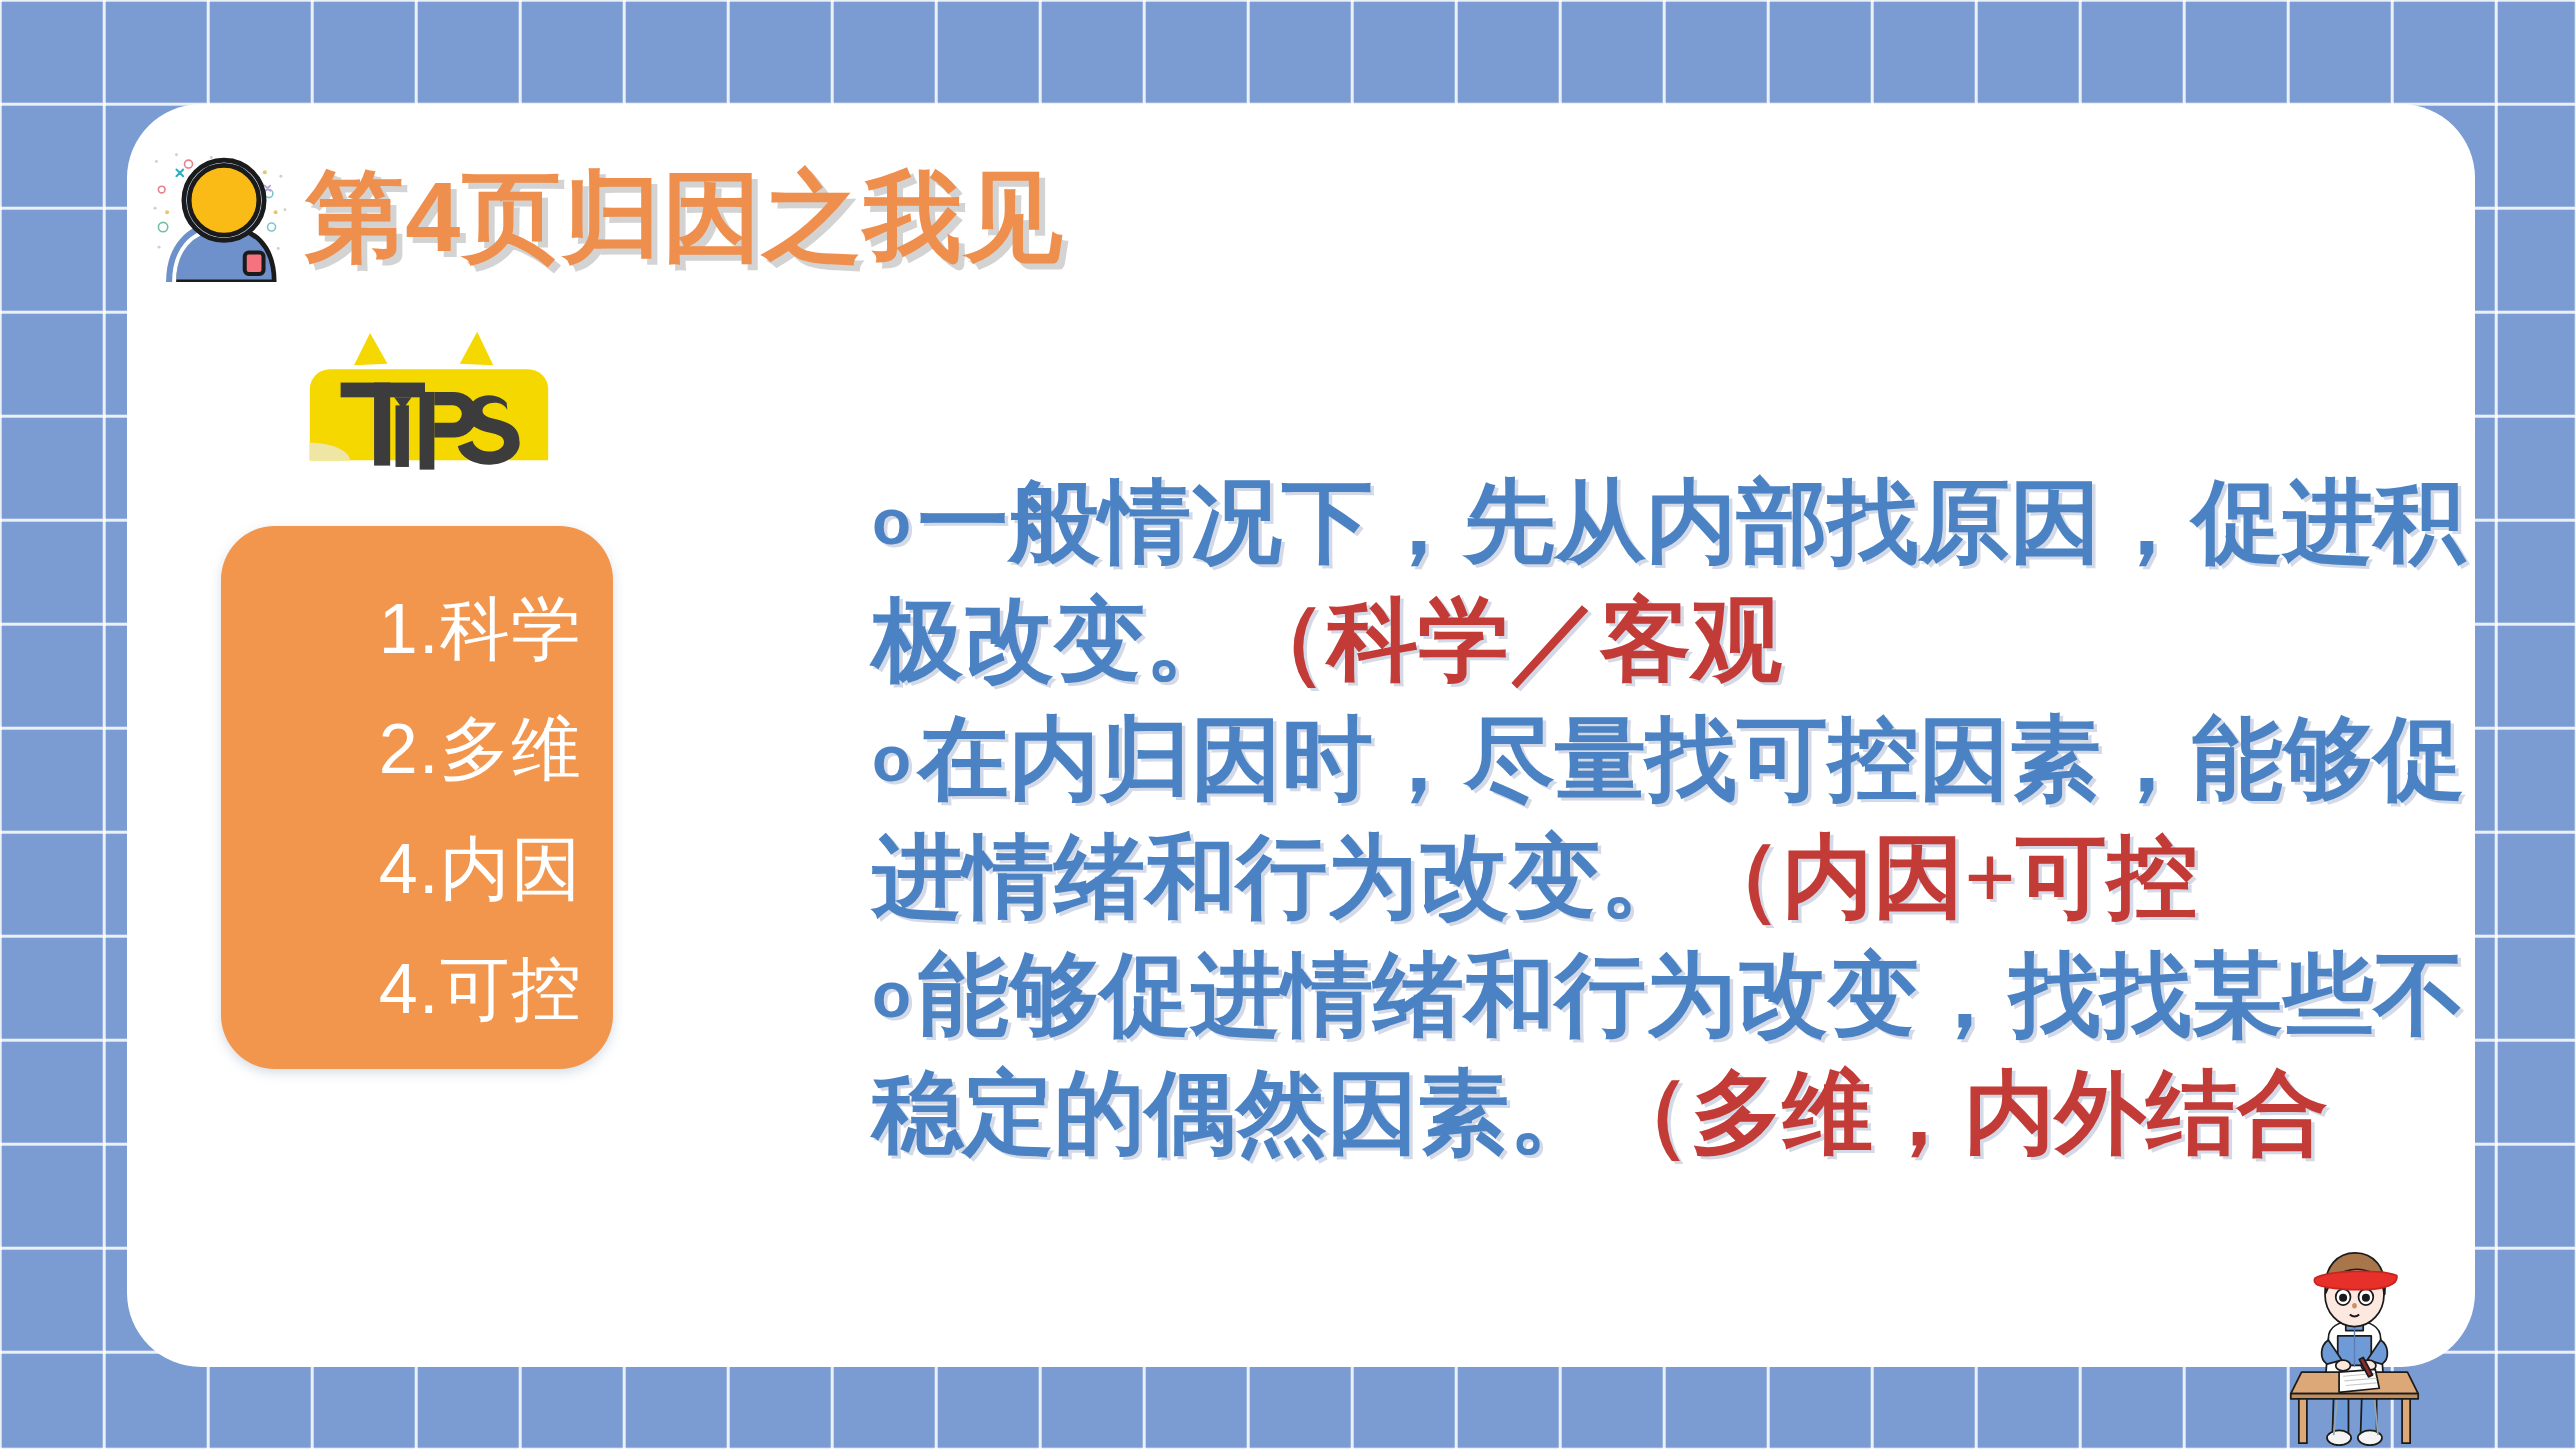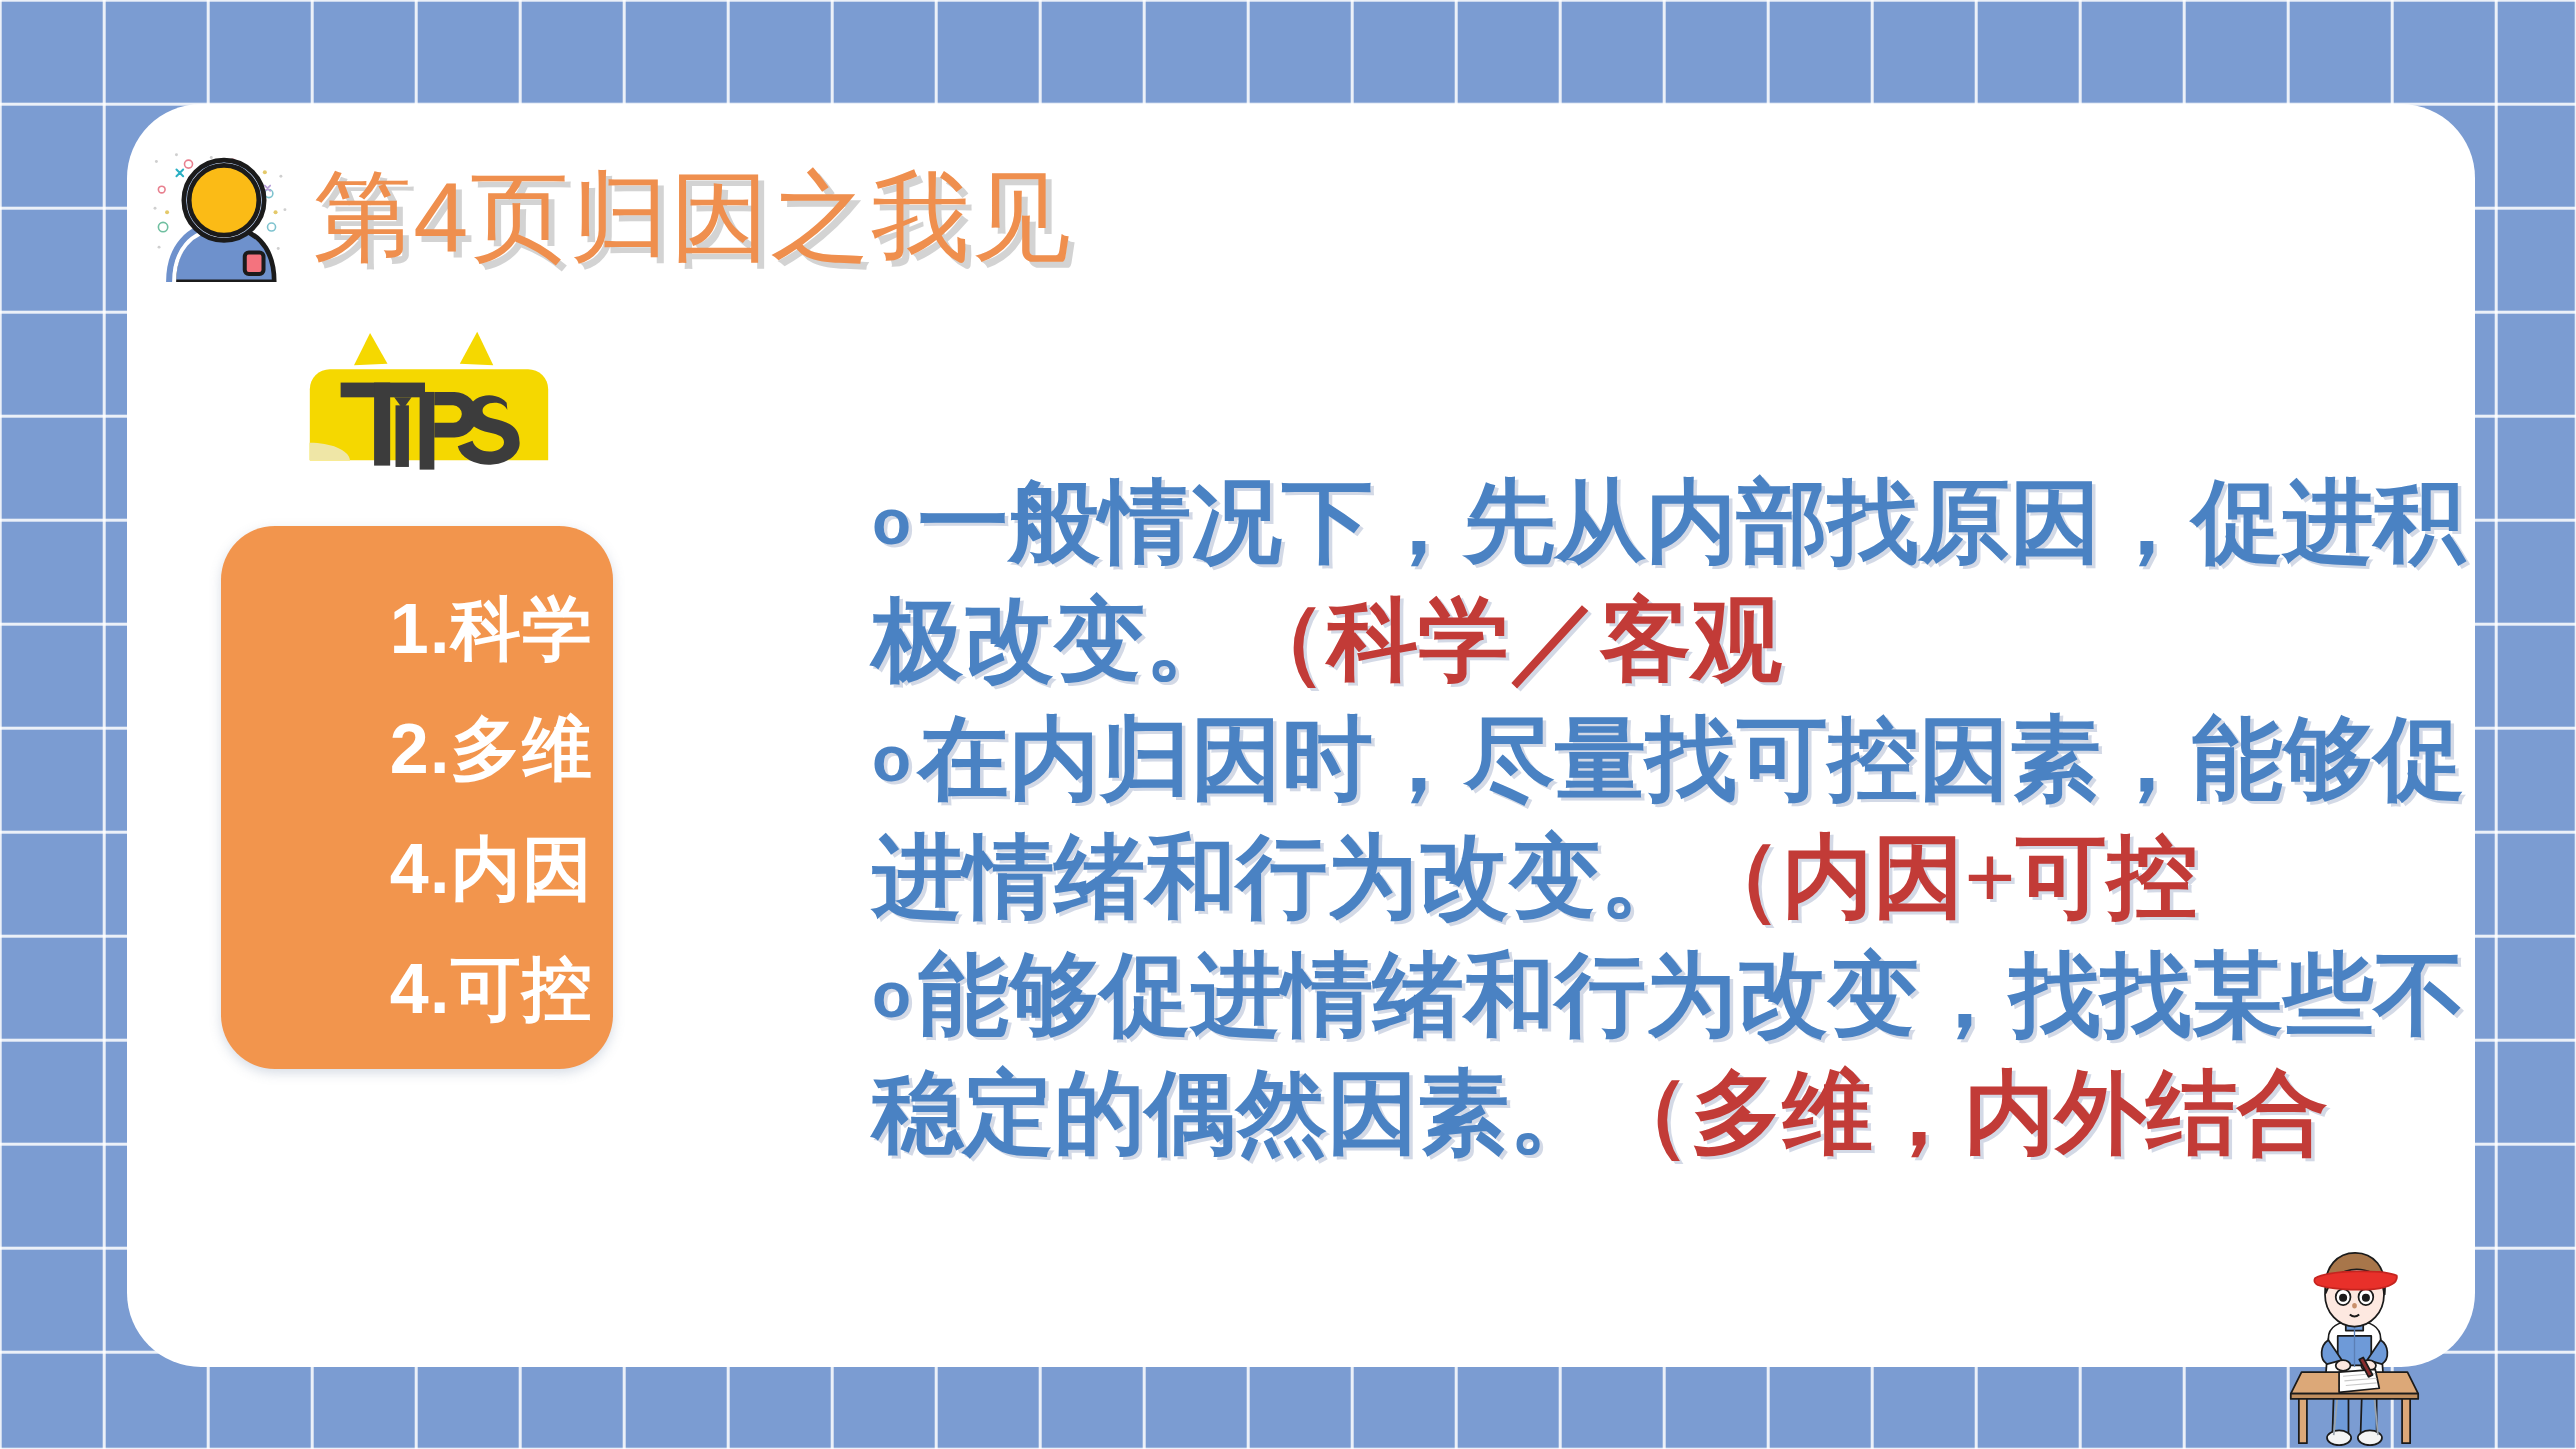--- a/index.html
+++ b/index.html
@@ -57,27 +57,27 @@
     position: relative;
     width: 154px;
     height: 134px;
     flex: 0 0 auto;
   }
   .avatar-icon svg { display: block; }
 
   .page-title {
     font-family: "Liberation Sans", sans-serif;
     font-size: 99px;
-    font-weight: normal;
+    font-weight: bold;
     color: #ef8f4e;
     letter-spacing: 1.3px;
     line-height: 1;
     white-space: nowrap;
     text-shadow: 6px 6px 0 rgba(120,120,120,0.33);
-    margin-left: 12px;
+    margin-left: 4px;
     margin-top: 4px;
   }
 
   
   .left-col {
     position: absolute;
     left: 81px;
     top: 221px;
     width: 416px;
   }
@@ -105,26 +105,26 @@
     flex-direction: column;
     justify-content: space-evenly;
     align-items: flex-start;
     box-sizing: border-box;
     padding: 20px 0 20px 0;
   }
   .list-item {
     color: #ffffff;
     font-family: "Liberation Sans", sans-serif;
     font-size: 70px;
-    font-weight: bold;
+    font-weight: normal;
     line-height: 1.05;
     letter-spacing: 1.3px;
     width: 100%;
     text-align: right;
-    padding-right: 20px;
+    padding-right: 31px;
     box-sizing: border-box;
     white-space: nowrap;
     margin-top: 24px;
   }
 
   
   .body-text {
     position: absolute;
     left: 745px;
     top: 360px;

